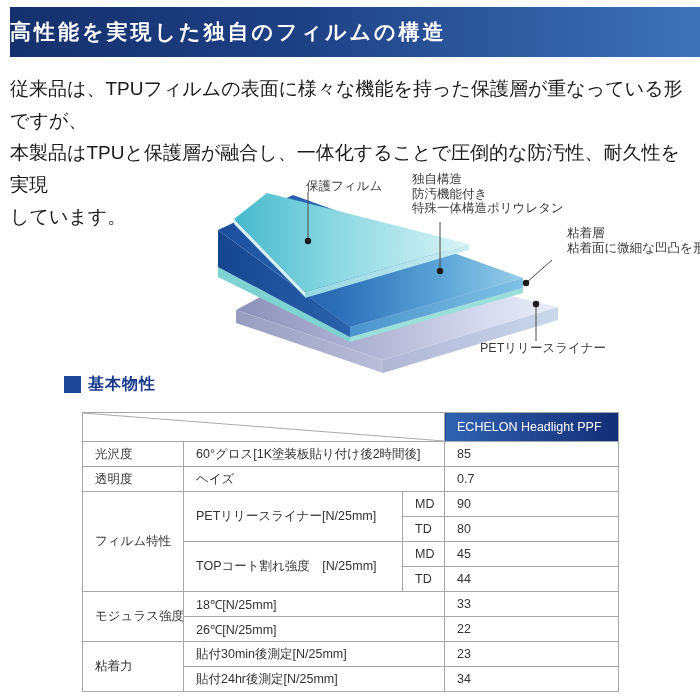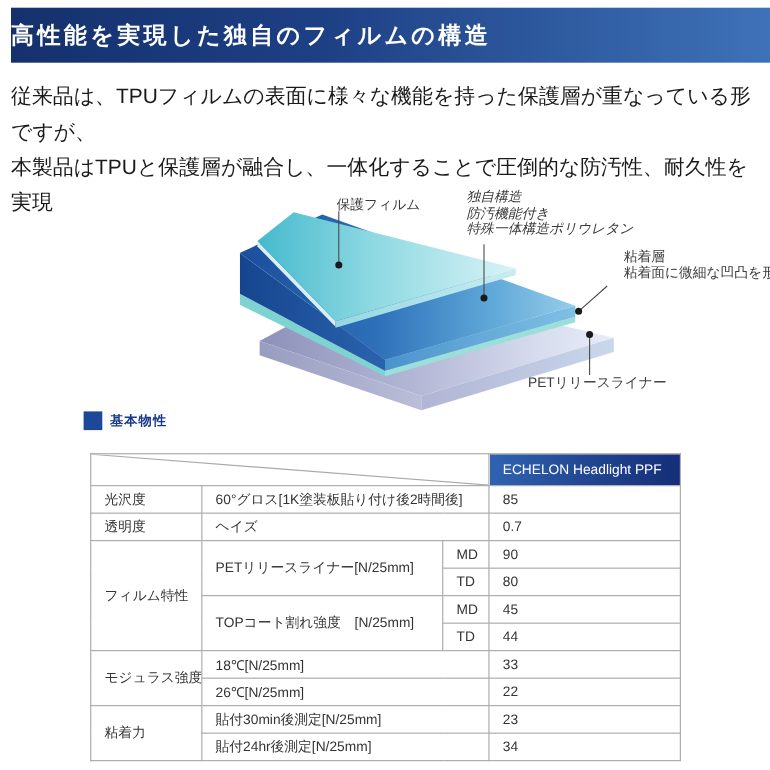--- a/index.html
+++ b/index.html
@@ -21,27 +21,27 @@
   .intro{
     position:absolute;left:10px;top:73px;width:686px;
     font-size:19px;line-height:32px;color:#1a1a1a;
   }
   
   .diagram{position:absolute;left:218px;top:170px;width:450px;height:205px;}
   .dg-label{
     position:absolute;font-size:12.5px;line-height:14.5px;color:#3a3a3a;white-space:nowrap;
   }
   .lbl-film{left:306px;top:179px;}
-  .lbl-unique{left:424px;top:172px;font-style:italic;}
+  .lbl-unique{left:412px;top:172px;}
   .lbl-adhesive{left:523px;top:226px;margin-left:44px;}
   .lbl-liner{left:480px;top:341px;}
   
   .section-title{
-    position:absolute;left:76px;top:374px;display:flex;align-items:center;
-    font-size:12px;font-weight:bold;color:#17388c;letter-spacing:1px;
+    position:absolute;left:64px;top:374px;display:flex;align-items:center;
+    font-size:16px;font-weight:bold;color:#17388c;letter-spacing:1px;
   }
   .bullet{width:17px;height:17px;background:#1d4798;display:inline-block;margin-right:7px;}
   
   table.props{
     position:absolute;left:82px;top:412px;width:536px;
     border-collapse:collapse;table-layout:fixed;
     font-size:12.5px;color:#333;
   }
   table.props td,table.props th{
     border:1px solid #a6a6a6;padding:0 16px 0 12px;text-align:left;font-weight:normal;
@@ -60,20 +60,21 @@
 </head>
 <body>
 
 <div class="banner">
   <div class="banner-title">高性能を実現した独自のフィルムの構造</div>
 </div>
 
 <div class="intro">
   <div>従来品は、TPUフィルムの表面に様々な機能を持った保護層が重なっている形ですが、</div>
   <div>本製品はTPUと保護層が融合し、一体化することで圧倒的な防汚性、耐久性を実現</div>
+  <div>しています。</div>
 </div>
 
 <svg class="diagram" viewBox="0 0 450 205" xmlns="http://www.w3.org/2000/svg">
   <defs>
     <linearGradient id="linerGrad" x1="0" y1="0" x2="1" y2="0">
       <stop offset="0" stop-color="#8d91ba"></stop>
         <stop offset="0.45" stop-color="#b4b8d6"></stop>
       <stop offset="0.8" stop-color="#d8ddef"></stop>
         <stop offset="1" stop-color="#e9edf8"></stop>
     </linearGradient>

